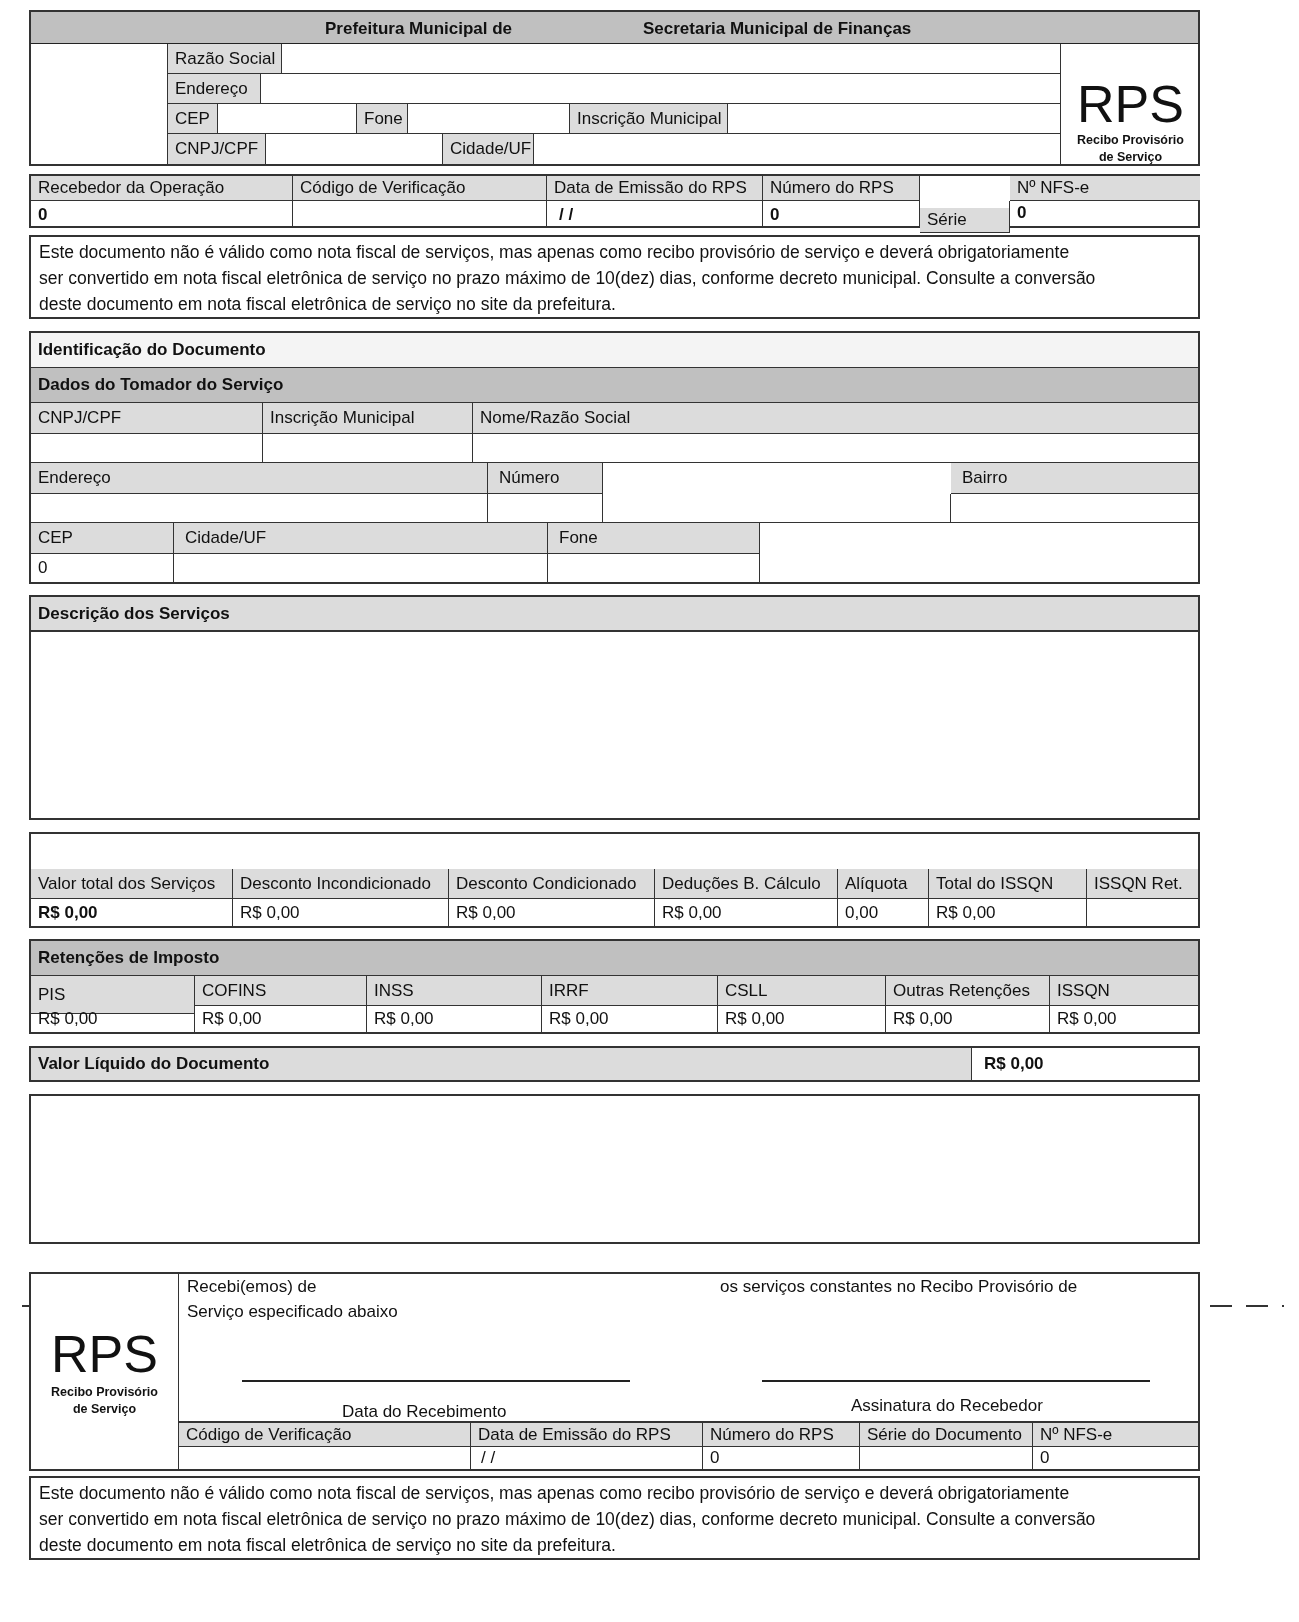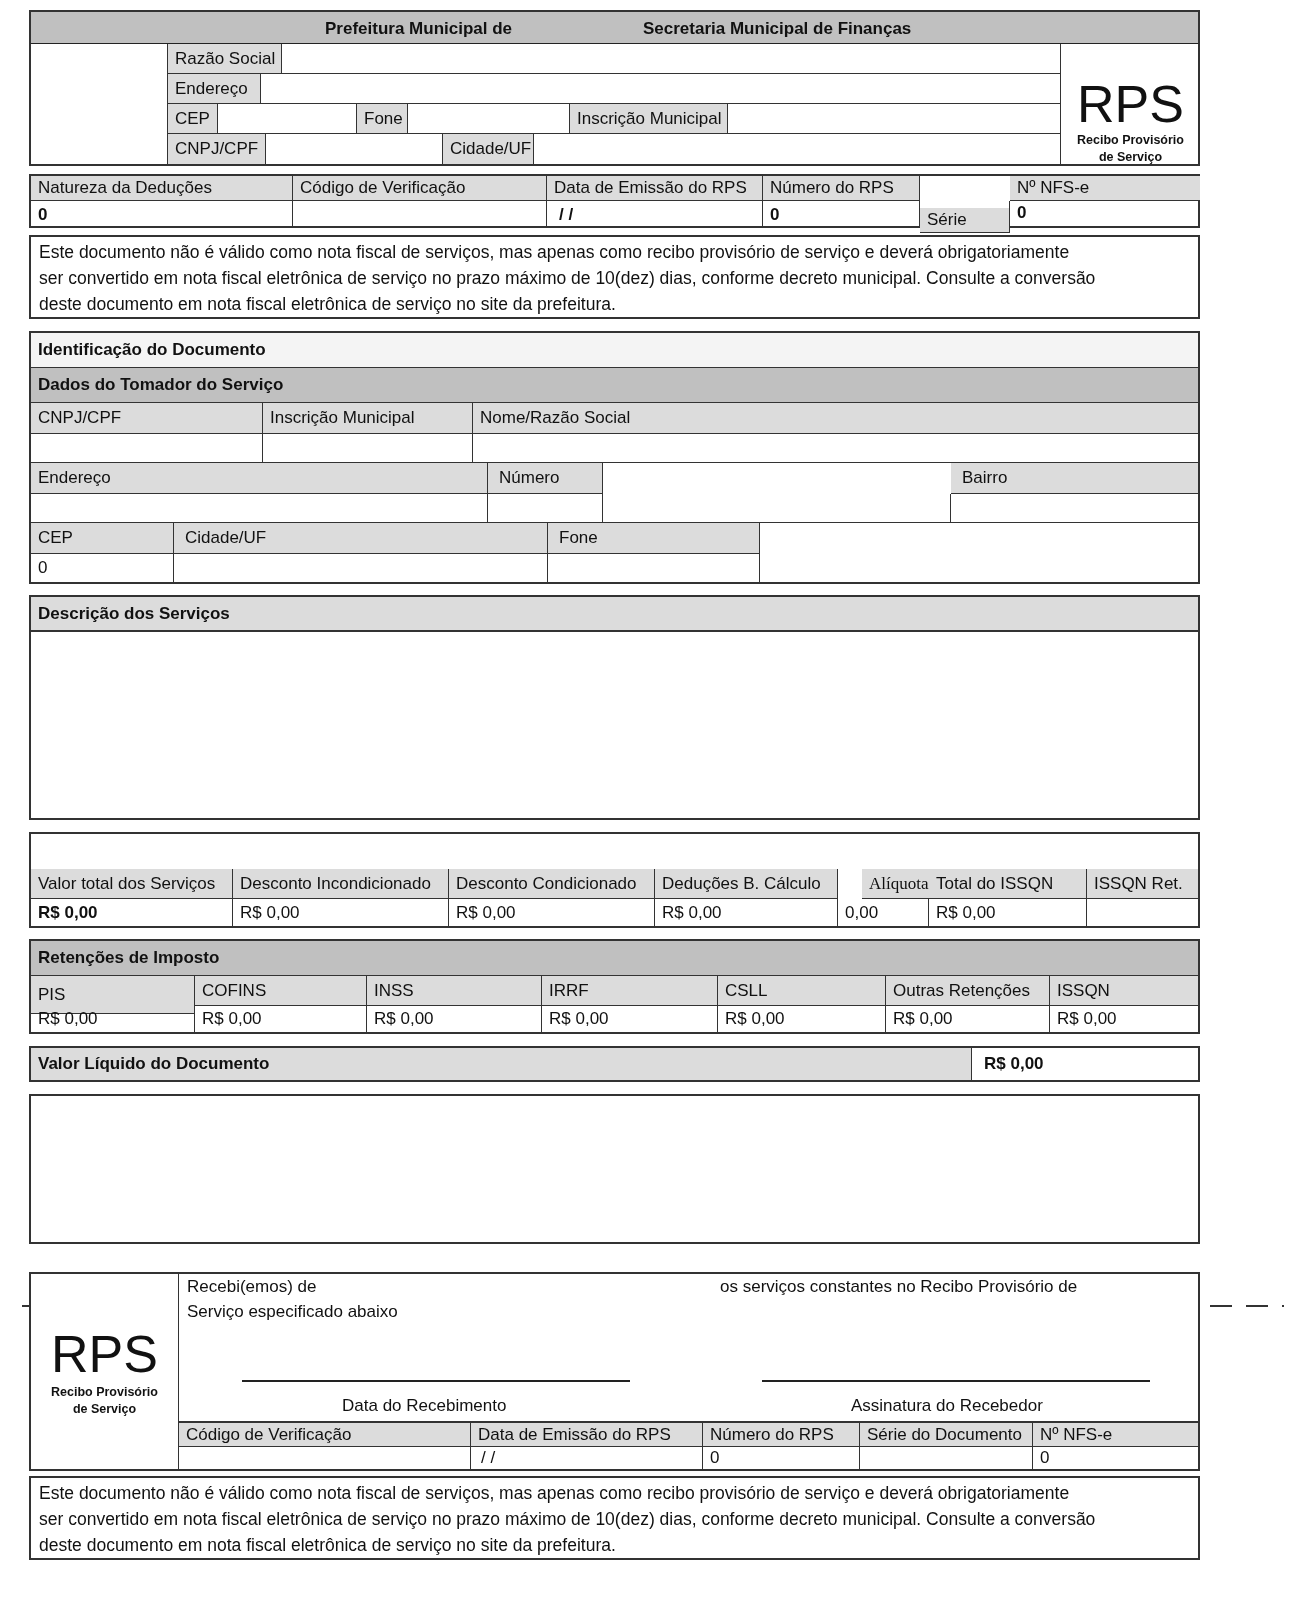--- a/index.html
+++ b/index.html
@@ -51,21 +51,21 @@
   <div class="cell nb" style="left:503px;top:90px;width:527px;height:30px;"></div>
 
   <div class="abs" style="left:1030px;top:0;width:139px;height:120px;padding-top:34px;">
     <div class="rps-big">RPS</div>
     <div class="rps-small" style="margin-top:2px;">Recibo Provisório</div>
     <div class="rps-small">de Serviço</div>
   </div>
 </div>
 
 <div class="box" style="left:29px;top:174px;width:1171px;height:54px;">
-  <div class="cell lbl" style="left:0;top:0;width:262px;height:25px;">Natureza da Deduções</div>
+  <div class="cell lbl" style="left:0;top:0;width:262px;height:25px;">Recebedor da Operação</div>
   <div class="cell lbl" style="left:262px;top:0;width:254px;height:25px;">Código de Verificação</div>
   <div class="cell lbl" style="left:516px;top:0;width:216px;height:25px;">Data de Emissão do RPS</div>
   <div class="cell lbl" style="left:732px;top:0;width:157px;height:25px;">Número do RPS</div>
   <div class="cell lbl" style="left:889px;top:0;width:90px;height:25px;margin-top:32px;">Série</div>
   <div class="cell lbl nr" style="left:979px;top:0;width:190px;height:25px;">Nº NFS-e</div>
   <div class="cell b nb" style="left:0;top:25px;width:262px;height:27px;">0</div>
   <div class="cell b nb" style="left:262px;top:25px;width:254px;height:27px;"></div>
   <div class="cell b nb" style="left:516px;top:25px;width:216px;height:27px;padding-left:12px;"> /  /</div>
   <div class="cell b nb" style="left:732px;top:25px;width:157px;height:27px;">0</div>
   <div class="cell b nb" style="left:889px;top:25px;width:90px;height:27px;"></div>
@@ -109,21 +109,21 @@
 <div class="box" style="left:29px;top:595px;width:1171px;height:225px;">
   <div class="cell lbl b nr" style="left:0;top:0;width:1167px;height:35px;border-bottom:2px solid #333;">Descrição dos Serviços</div>
   <div class="abs" style="left:0;top:35px;width:1167px;height:186px;"></div>
 </div>
 
 <div class="box" style="left:29px;top:832px;width:1171px;height:96px;">
   <div class="cell lbl" style="left:0;top:35px;width:202px;height:30px;">Valor total dos Serviços</div>
   <div class="cell lbl" style="left:202px;top:35px;width:216px;height:30px;">Desconto Incondicionado</div>
   <div class="cell lbl" style="left:418px;top:35px;width:206px;height:30px;">Desconto Condicionado</div>
   <div class="cell lbl" style="left:624px;top:35px;width:183px;height:30px;">Deduções B. Cálculo</div>
-  <div class="cell lbl" style="left:831px;top:35px;width:91px;height:30px;font-family:Liberation Serif, serif;">Alíquota</div>
+  <div class="cell lbl" style="left:807px;top:35px;width:91px;height:30px;">Alíquota</div>
   <div class="cell lbl" style="left:898px;top:35px;width:158px;height:30px;">Total do ISSQN</div>
   <div class="cell lbl nr" style="left:1056px;top:35px;width:111px;height:30px;">ISSQN Ret.</div>
   <div class="cell b nb" style="left:0;top:65px;width:202px;height:27px;">R$ 0,00</div>
   <div class="cell nb" style="left:202px;top:65px;width:216px;height:27px;">R$ 0,00</div>
   <div class="cell nb" style="left:418px;top:65px;width:206px;height:27px;">R$ 0,00</div>
   <div class="cell nb" style="left:624px;top:65px;width:183px;height:27px;">R$ 0,00</div>
   <div class="cell nb" style="left:807px;top:65px;width:91px;height:27px;">0,00</div>
   <div class="cell nb" style="left:898px;top:65px;width:158px;height:27px;">R$ 0,00</div>
   <div class="cell nb nr" style="left:1056px;top:65px;width:111px;height:27px;"></div>
 </div>
@@ -161,21 +161,21 @@
   <div class="abs" style="left:0;top:0;width:148px;height:195px;border-right:1.5px solid #333;padding-top:54px;">
     <div class="rps-big">RPS</div>
     <div class="rps-small" style="margin-top:4px;">Recibo Provisório</div>
     <div class="rps-small">de Serviço</div>
   </div>
   <span class="abs" style="left:156px;top:3px;">Recebi(emos) de</span>
   <span class="abs" style="left:689px;top:3px;">os serviços constantes no Recibo Provisório de</span>
   <span class="abs" style="left:156px;top:28px;">Serviço especificado abaixo</span>
   <div class="sigline" style="left:211px;top:106px;width:388px;"></div>
   <div class="sigline" style="left:731px;top:106px;width:388px;"></div>
-  <span class="abs" style="left:311px;top:122px;text-align:center;">Data do Recebimento</span>
+  <span class="abs" style="left:311px;top:128px;text-align:center;">Data do Recebimento</span>
   <span class="abs" style="left:820px;top:122px;">Assinatura do Recebedor</span>
 
   <div class="abs" style="left:148px;top:147px;width:1019px;height:48px;border-top:2px solid #333;">
     <div class="cell lbl" style="left:0;top:0;width:292px;height:24px;">Código de Verificação</div>
     <div class="cell lbl" style="left:292px;top:0;width:232px;height:24px;">Data de Emissão do RPS</div>
     <div class="cell lbl" style="left:524px;top:0;width:157px;height:24px;">Número do RPS</div>
     <div class="cell lbl" style="left:681px;top:0;width:173px;height:24px;">Série do Documento</div>
     <div class="cell lbl nr" style="left:854px;top:0;width:165px;height:24px;">Nº NFS-e</div>
     <div class="cell nb" style="left:0;top:24px;width:292px;height:22px;"></div>
     <div class="cell nb" style="left:292px;top:24px;width:232px;height:22px;padding-left:10px;"> /  /</div>

